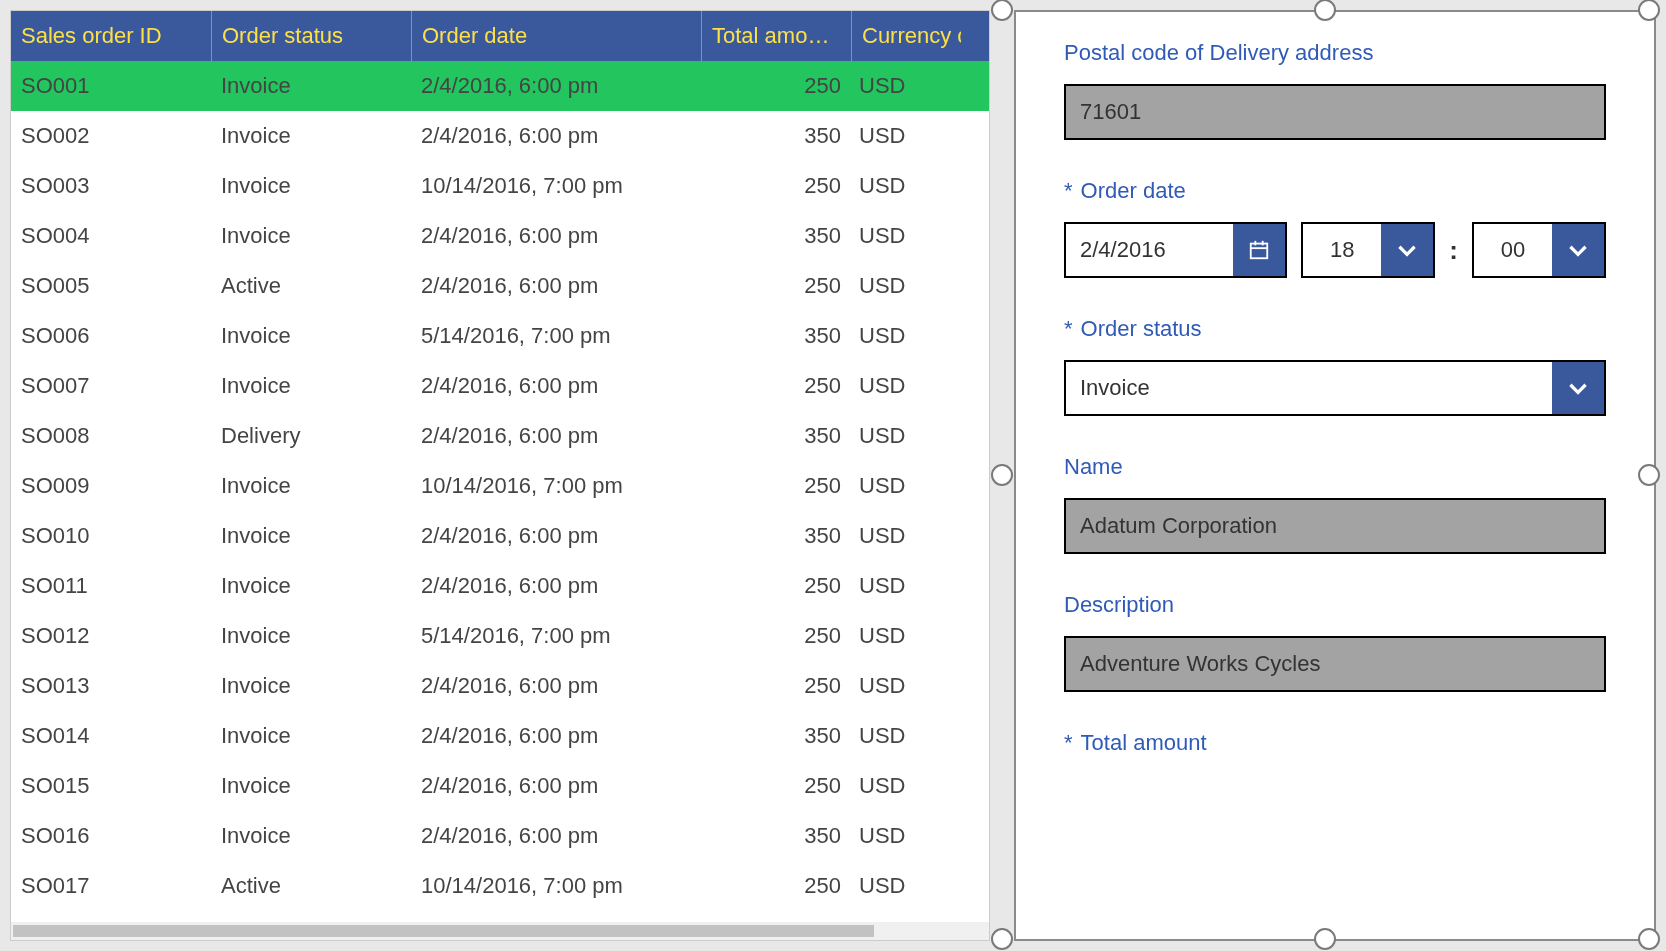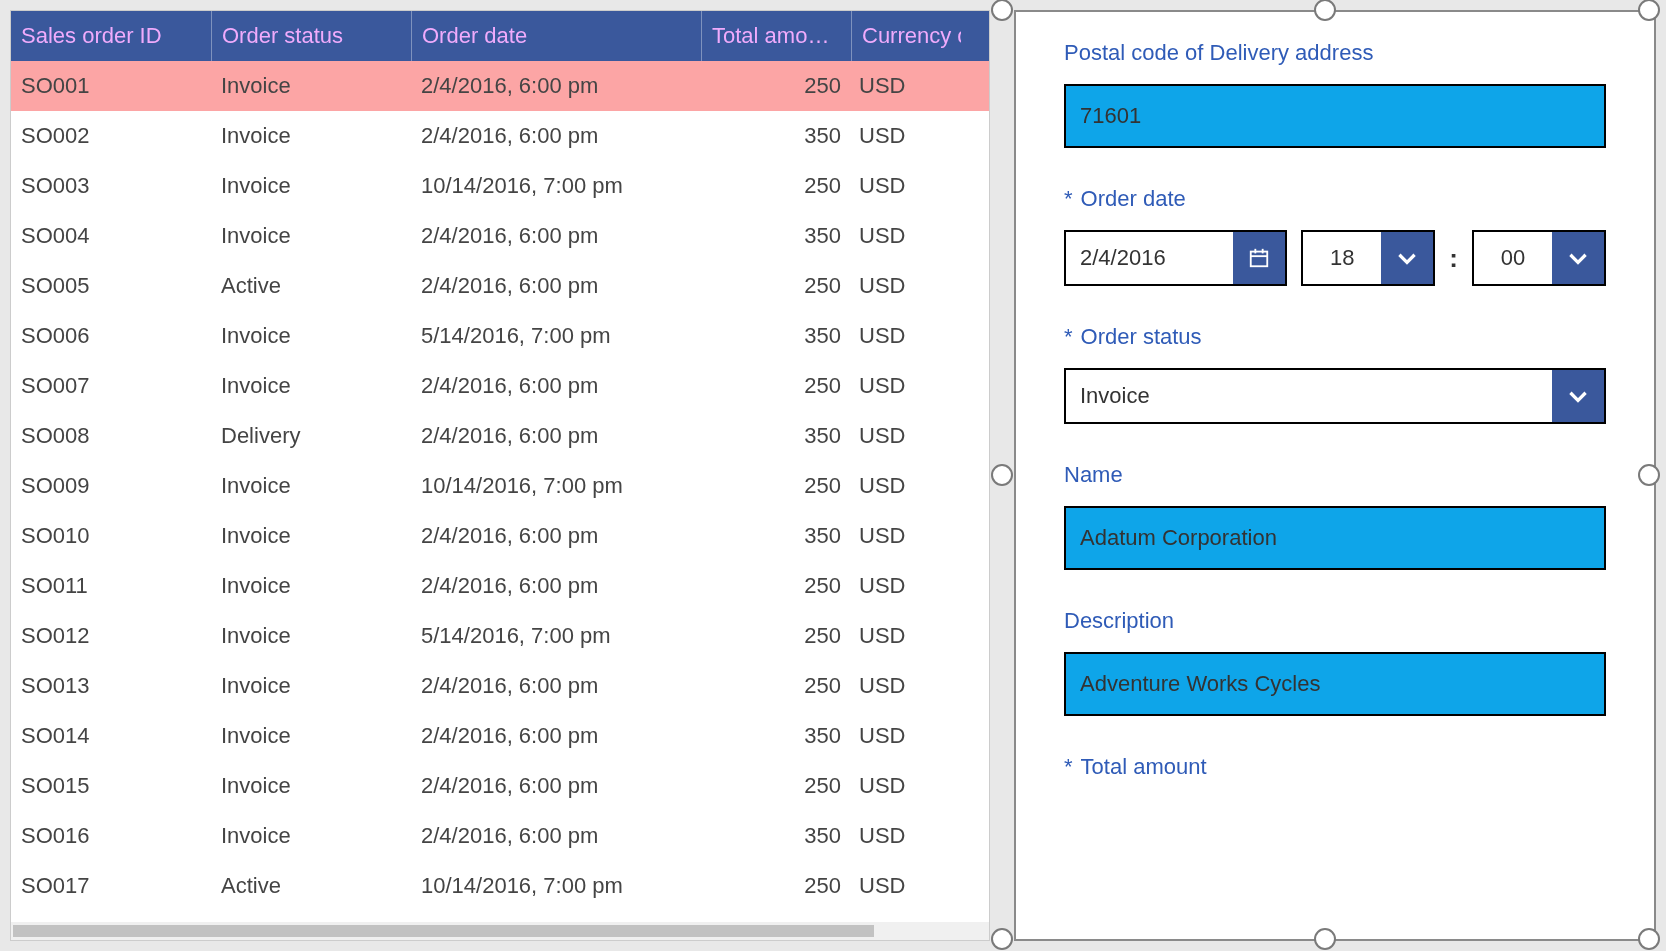--- a/index.html
+++ b/index.html
@@ -29,21 +29,21 @@
   }
   .grid {
     flex: 1;
     overflow: hidden;
     display: flex;
     flex-direction: column;
   }
   .grid-header {
     display: flex;
     background: #3a589c;
-    color: #f0abfc;
+    color: #fde047;
     font-size: 22px;
     height: 50px;
     align-items: stretch;
   }
   .grid-header .hcol {
     display: flex;
     align-items: center;
     padding: 0 10px;
     border-left: 1px solid rgba(255,255,255,0.35);
     white-space: nowrap;
@@ -59,21 +59,21 @@
   .grid-body::-webkit-scrollbar-track { background: #f0f0f0; }
   .grid-body::-webkit-scrollbar-thumb { background: #c2c2c2; }
   .row {
     display: flex;
     height: 50px;
     align-items: center;
     font-size: 22px;
     color: #444;
     border-bottom: 1px solid transparent;
   }
-  .row.selected { background: #fca5a5; }
+  .row.selected { background: #22c55e; }
   .cell {
     padding: 0 10px;
     white-space: nowrap;
     overflow: hidden;
   }
   .col-id  { width: 200px; }
   .col-st  { width: 200px; }
   .col-dt  { width: 290px; }
   .col-amt { width: 150px; text-align: right; }
   .col-cur { width: 110px; padding-left: 8px;}
@@ -107,25 +107,25 @@
     color: #2f5bb7;
     font-size: 22px;
     margin-bottom: 18px;
     display: flex;
     gap: 8px;
   }
   .flabel .req { color: #2f5bb7; }
   .finput {
     width: 100%;
     border: 2px solid #000;
-    height: 64px;
+    height: 56px;
     font-size: 22px;
     padding: 8px 14px;
     color: #333;
-    background: #0ea5e9;
+    background: #a3a3a3;
     display: flex;
     align-items: center;
   }
   .date-row {
     display: flex;
     gap: 14px;
     align-items: center;
   }
   .date-main {
     flex: 1;

